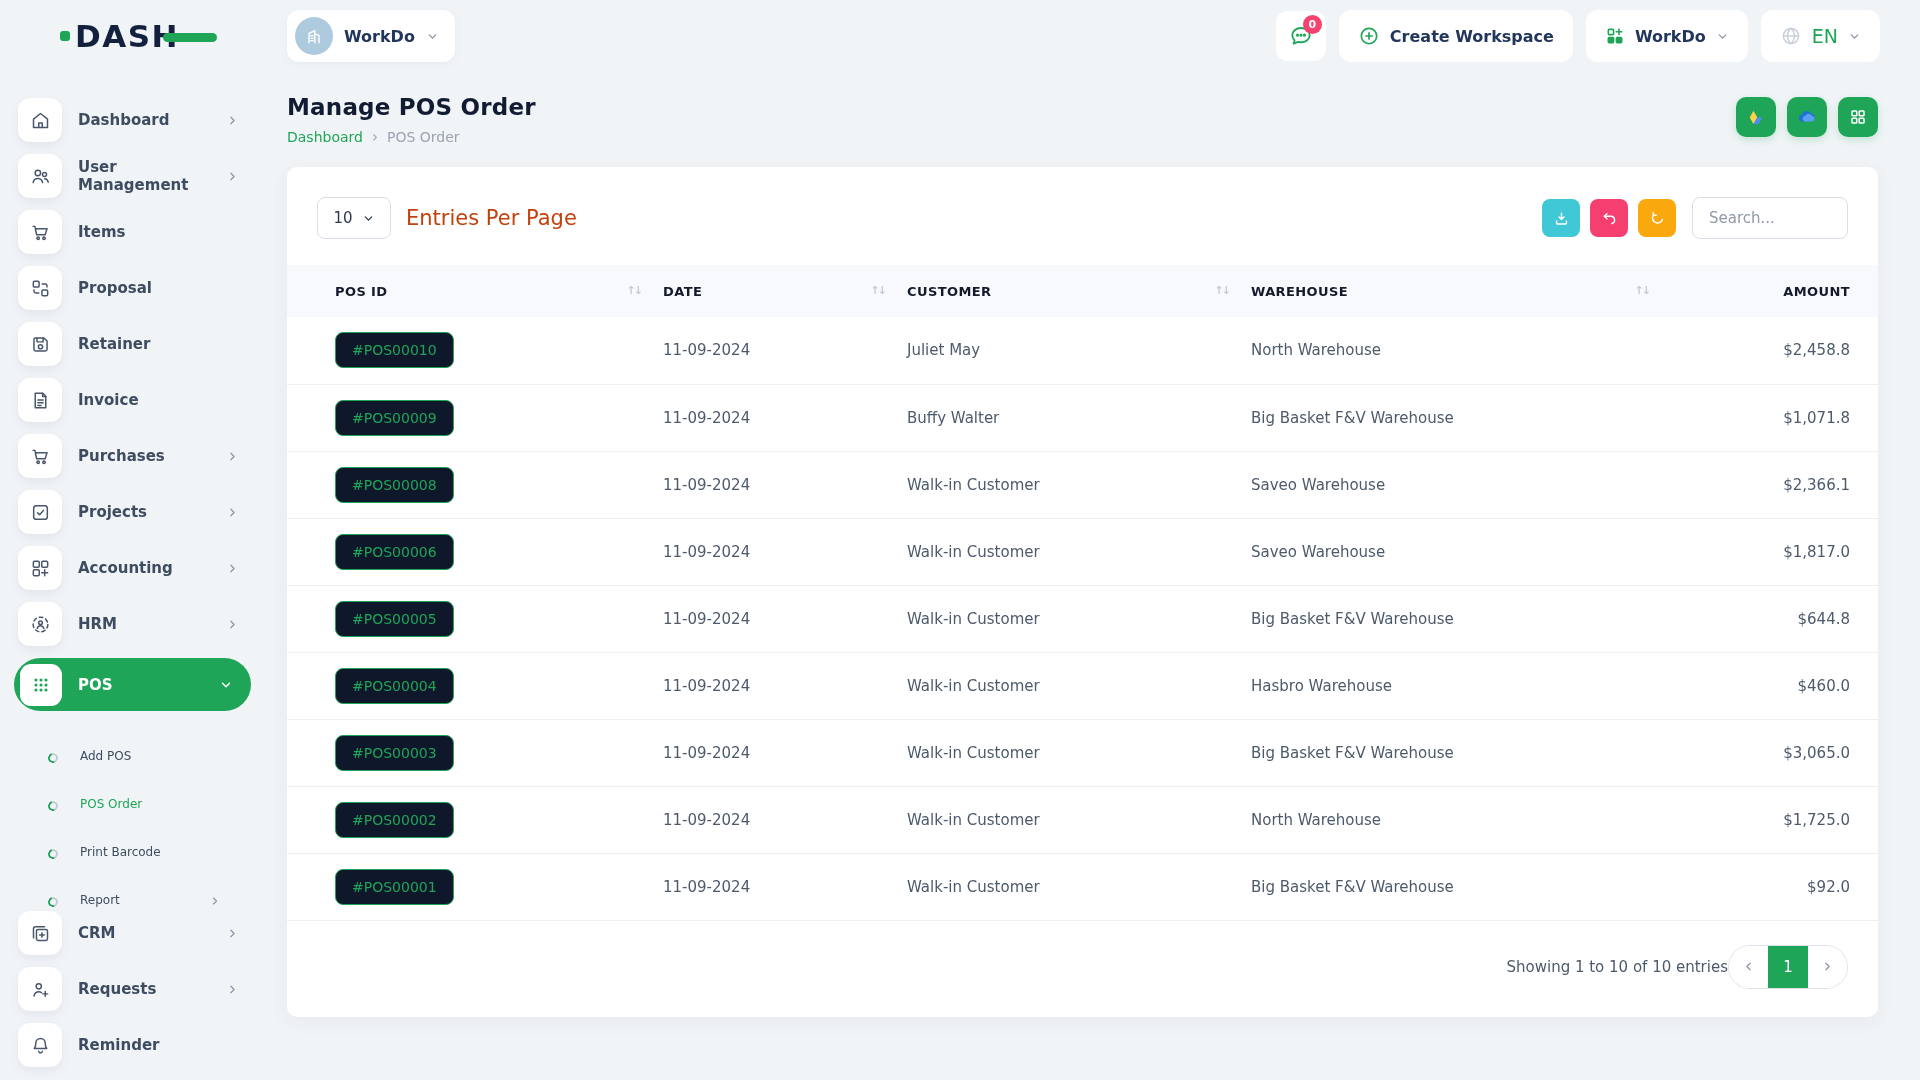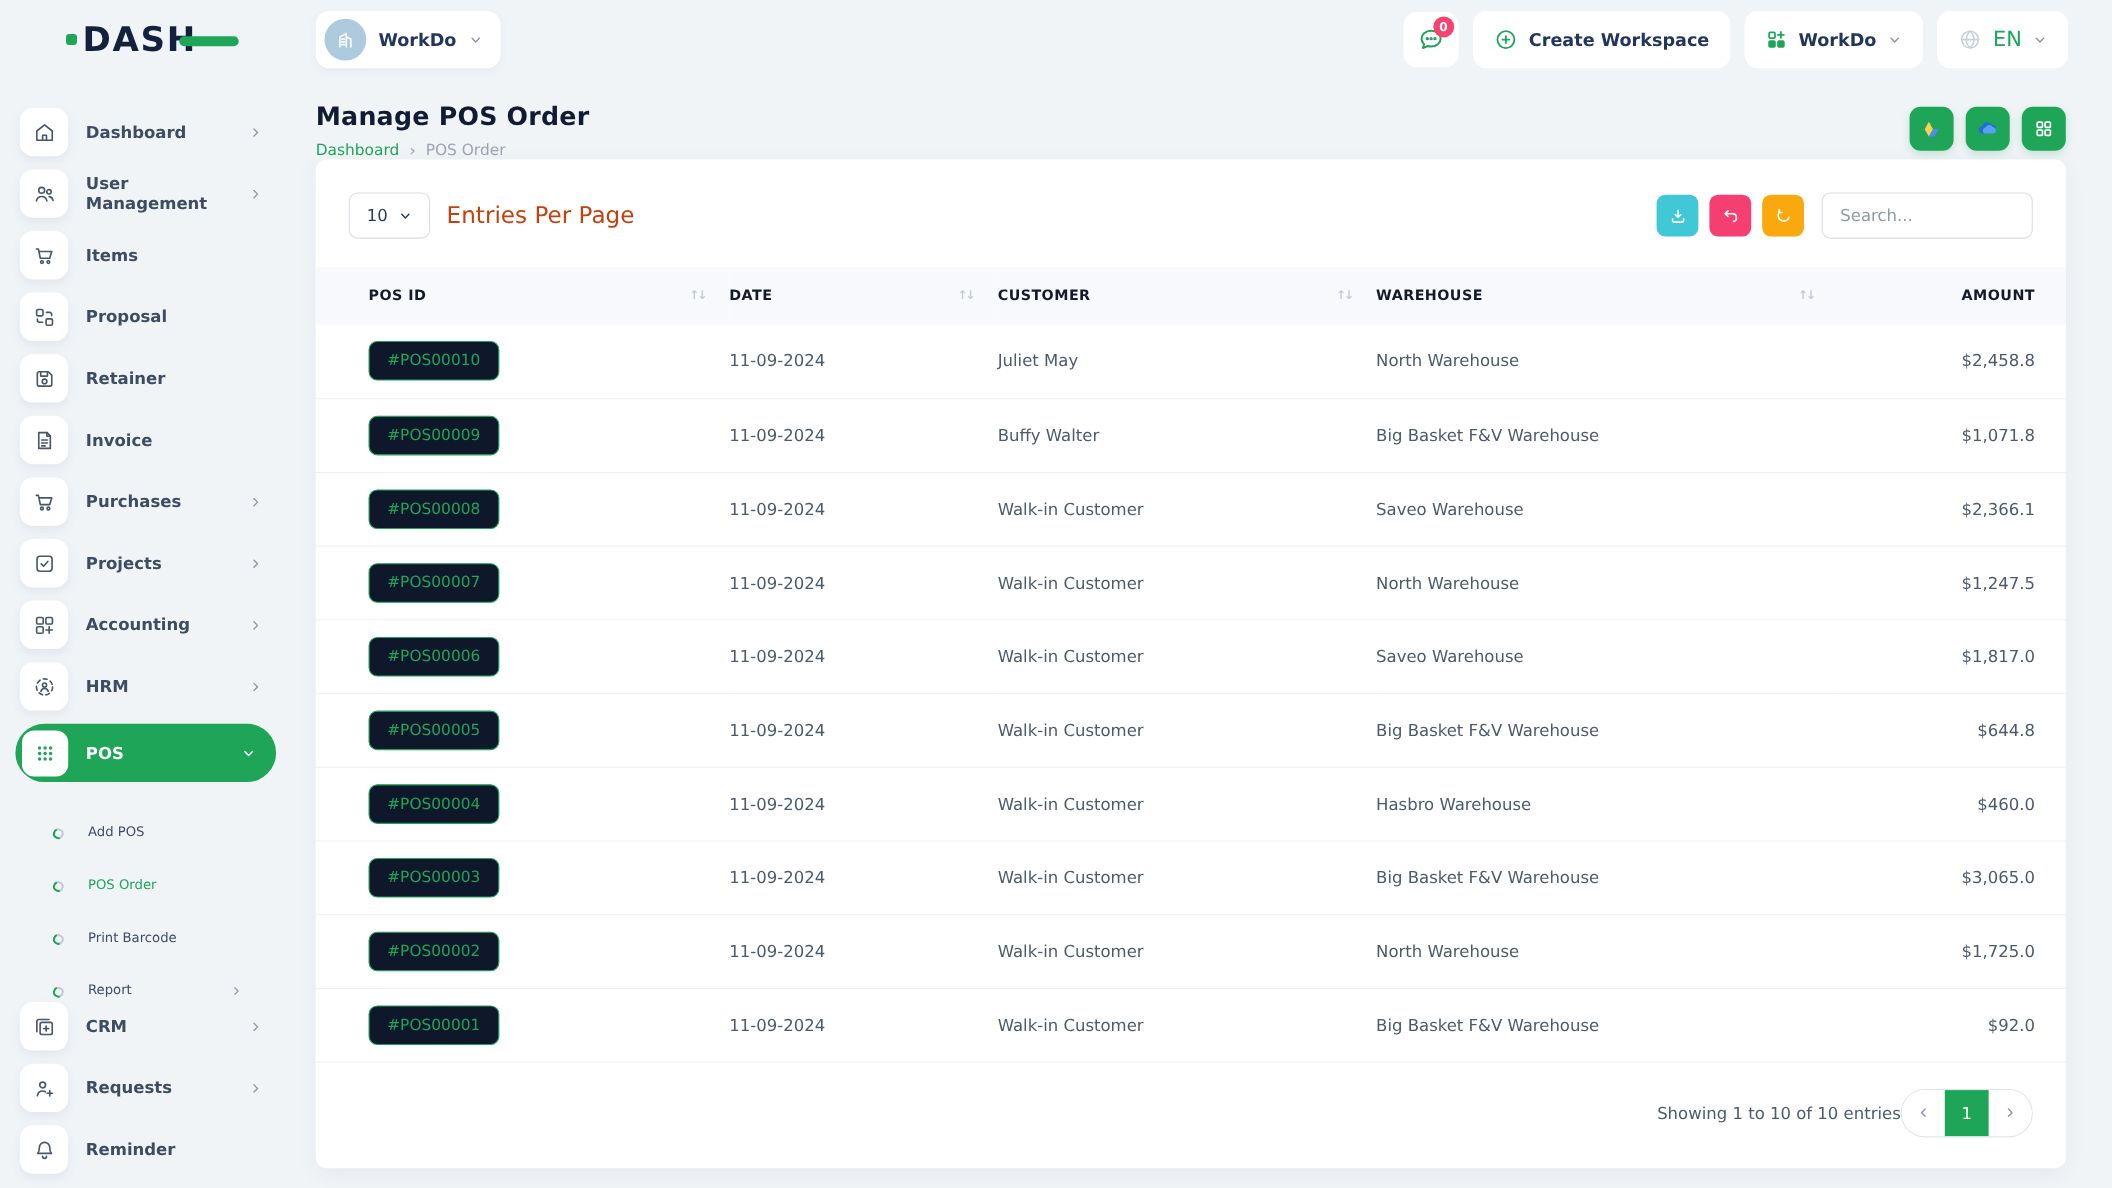--- a/index.html
+++ b/index.html
@@ -44,21 +44,21 @@
   .side-item.pos-active .side-chevron { color:#fff; margin-right:2px; }
   .submenu { margin:2px 0 4px 0; padding:0 0 0 30px; list-style:none; }
   .sub-item { display:flex; align-items:flex-end; height:48px; font-size:12px; font-weight:400; color:#3e4c61; cursor:pointer; }
   .bullet { width:10px; height:10px; flex:0 0 10px; border-radius:50%; border:2px solid #c2cad4;
     border-bottom-color:#1ea558; border-left-color:#1ea558; transform:rotate(25deg); margin-right:22px; }
   .sub-item.active { color:#1ea558; }
   .sub-chevron { margin-left:auto; margin-right:26px; color:#8a94a4; }
 
   
   .main { flex:1; padding:22px 42px 0 22px; }
-  .page-head { display:flex; justify-content:space-between; align-items:flex-start; margin-bottom:0; }
+  .page-head { display:flex; justify-content:space-between; align-items:flex-start; margin-bottom:22px; }
   .page-title { margin:0; font-size:23px; font-weight:700; color:#111c33; letter-spacing:.2px; }
   .breadcrumb { margin-top:9px; font-size:14px; display:flex; align-items:center; gap:9px; }
   .breadcrumb a { color:#1ea558; text-decoration:none; cursor:pointer; }
   .crumb-sep { color:#9aa4b2; font-size:15px; line-height:1; }
   .crumb-cur { color:#9aa4b2; }
   .head-actions { display:flex; gap:11px; margin-top:3px; }
   .ha-btn { width:40px; height:40px; border:none; border-radius:10px; background:#1ea558; cursor:pointer;
     display:flex; align-items:center; justify-content:center; box-shadow:0 3px 8px rgba(30,165,92,.22); }
 
   
@@ -66,21 +66,21 @@
   .toolbar { display:flex; align-items:center; padding:30px 30px 26px 30px; }
   .entries-select { width:74px; height:42px; border:1px solid #d9dee6; border-radius:8px; background:#fff;
     display:flex; align-items:center; justify-content:center; gap:9px; font-size:15px; color:#2c3950; cursor:pointer; }
   .entries-label { margin-left:15px; font-size:21px; color:#c2410c; }
   .tb-spacer { flex:1; }
   .tool-btn { width:38px; height:38px; border:none; border-radius:8px; margin-left:10px; cursor:pointer;
     display:flex; align-items:center; justify-content:center; color:#fff; }
   .tool-btn.teal { background:#41c8d6; }
   .tool-btn.pink { background:#f43f70; }
   .tool-btn.orange { background:#f9a80d; }
-  .search-input { width:192px; height:42px; margin-left:16px; border:1px solid #d9dee6; border-radius:8px;
+  .search-input { width:156px; height:42px; margin-left:16px; border:1px solid #d9dee6; border-radius:8px;
     padding:0 16px; font-size:15px; color:#333; font-family:inherit; outline:none; background:#fff; }
   .search-input::placeholder { color:#8f99a8; }
 
   table { width:100%; border-collapse:collapse; }
   thead tr { background:#f7f9fc; }
   th { height:52px; padding:0; font-size:13px; font-weight:700; letter-spacing:.4px; color:#14192b;
     text-align:left; cursor:pointer; }
   .th-inner { display:flex; align-items:flex-start; padding-right:22px; }
   .th-first .th-inner { padding-left:48px; }
   .th-amount .th-inner { justify-content:flex-end; padding-right:28px; }
@@ -502,27 +502,20 @@
               <td class="amount">$1,071.8</td>
             </tr>
             <tr>
               <td class="c1"><span class="badge">#POS00008</span></td>
               <td>11-09-2024</td>
               <td>Walk-in Customer</td>
               <td>Saveo Warehouse</td>
               <td class="amount">$2,366.1</td>
             </tr>
             <tr>
-              <td class="c1"><span class="badge">#POS00007</span></td>
-              <td>11-09-2024</td>
-              <td>Walk-in Customer</td>
-              <td>North Warehouse</td>
-              <td class="amount">$1,247.5</td>
-            </tr>
-            <tr>
               <td class="c1"><span class="badge">#POS00006</span></td>
               <td>11-09-2024</td>
               <td>Walk-in Customer</td>
               <td>Saveo Warehouse</td>
               <td class="amount">$1,817.0</td>
             </tr>
             <tr>
               <td class="c1"><span class="badge">#POS00005</span></td>
               <td>11-09-2024</td>
               <td>Walk-in Customer</td>

